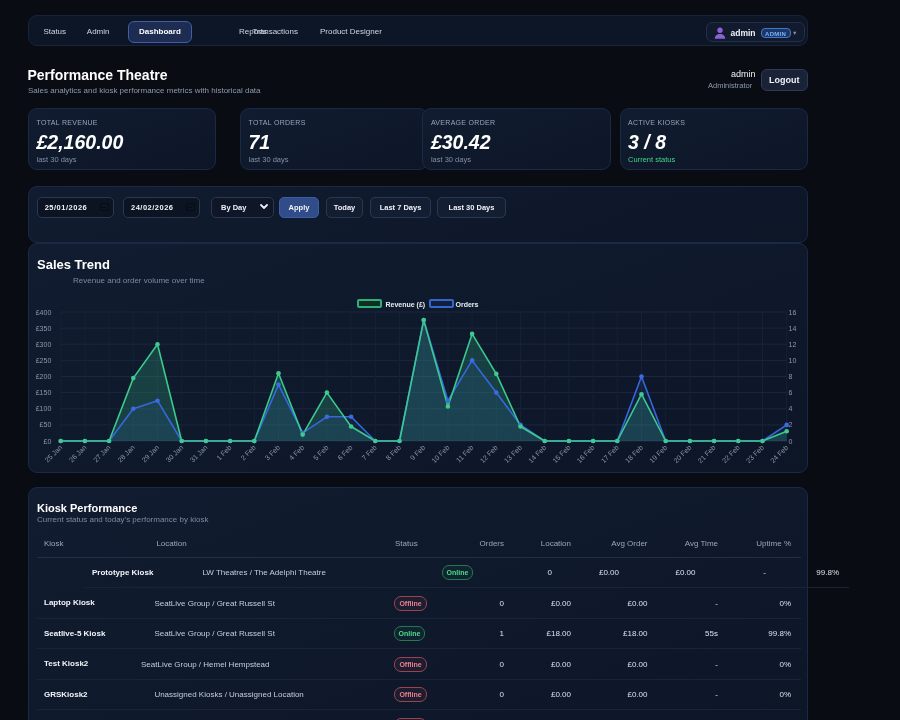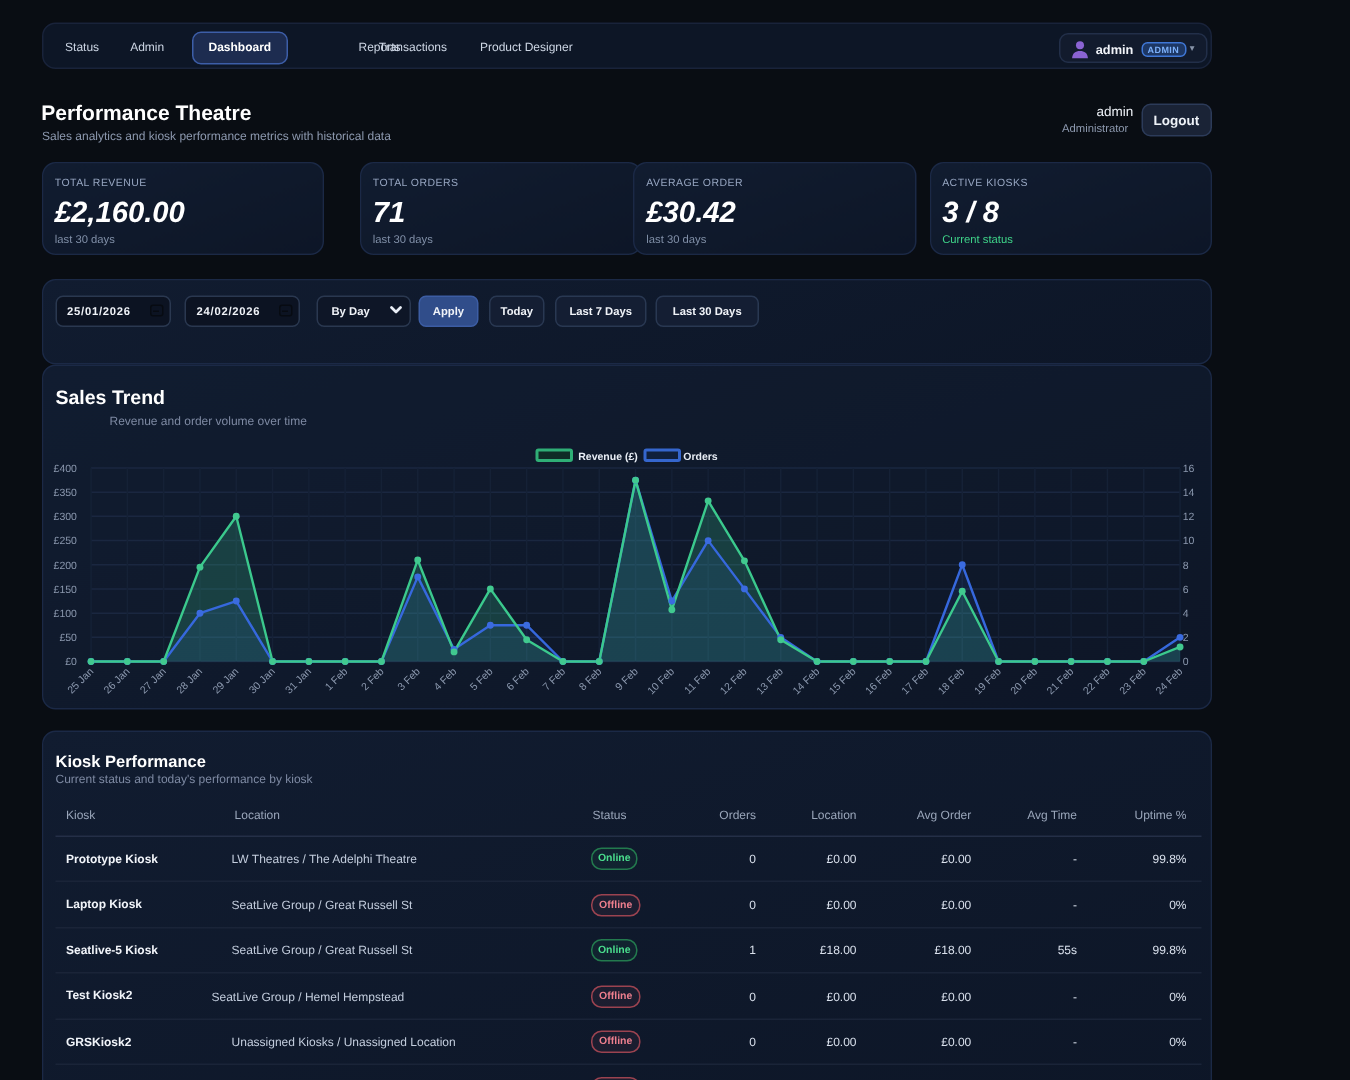--- a/index.html
+++ b/index.html
@@ -296,21 +296,21 @@
   <div class="tsub">Current status and today's performance by kiosk</div>
   <span class="th" style="left:15px;">Kiosk</span>
   <span class="th" style="left:127.4px;">Location</span>
   <span class="th" style="left:366px;">Status</span>
   <span class="th num" style="left:415px;width:60px;">Orders</span>
   <span class="th num" style="left:482px;width:60px;">Location</span>
   <span class="th num" style="left:558.5px;width:60px;">Avg Order</span>
   <span class="th num" style="left:629px;width:60px;">Avg Time</span>
   <span class="th num" style="left:702px;width:60px;">Uptime %</span>
   <div class="thead-line"></div>
-  <div class="tr" style="top:70.0px;">
+  <div class="tr" style="top:70.0px;margin-left:48px;">
 <span class="td tname" style="left:7px;">Prototype Kiosk</span>
 <span class="td tloc" style="left:117.4px;">LW Theatres / The Adelphi Theatre</span>
 <span class="pill online" style="left:357px;">Online</span>
 <span class="td num" style="left:407px;width:60px;">0</span>
 <span class="td num" style="left:474px;width:60px;">£0.00</span>
 <span class="td num" style="left:550.5px;width:60px;">£0.00</span>
 <span class="td num" style="left:621px;width:60px;">-</span>
 <span class="td num" style="left:694px;width:60px;">99.8%</span>
 </div>
 <div class="tr" style="top:100.5px;">

